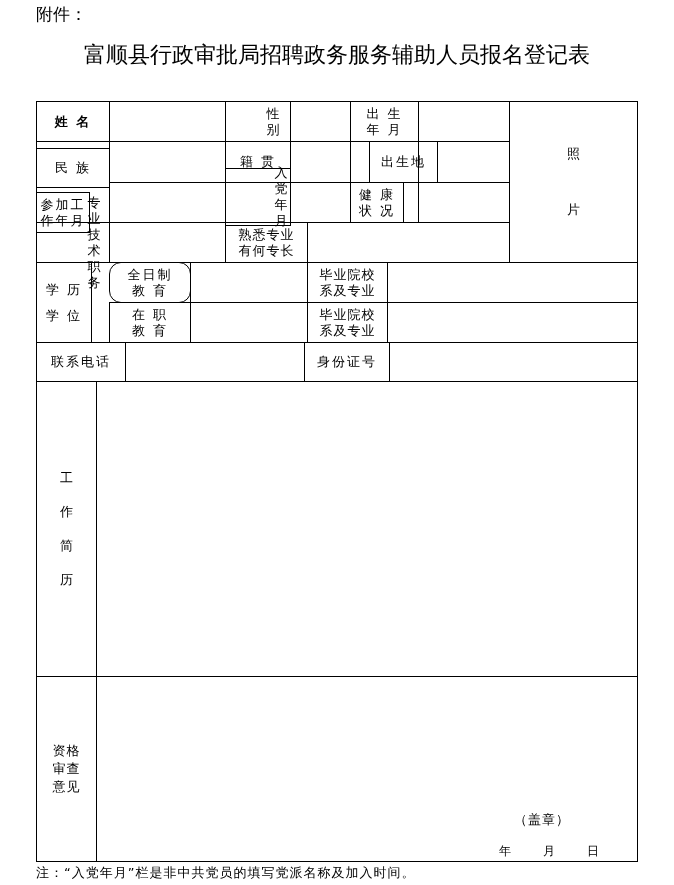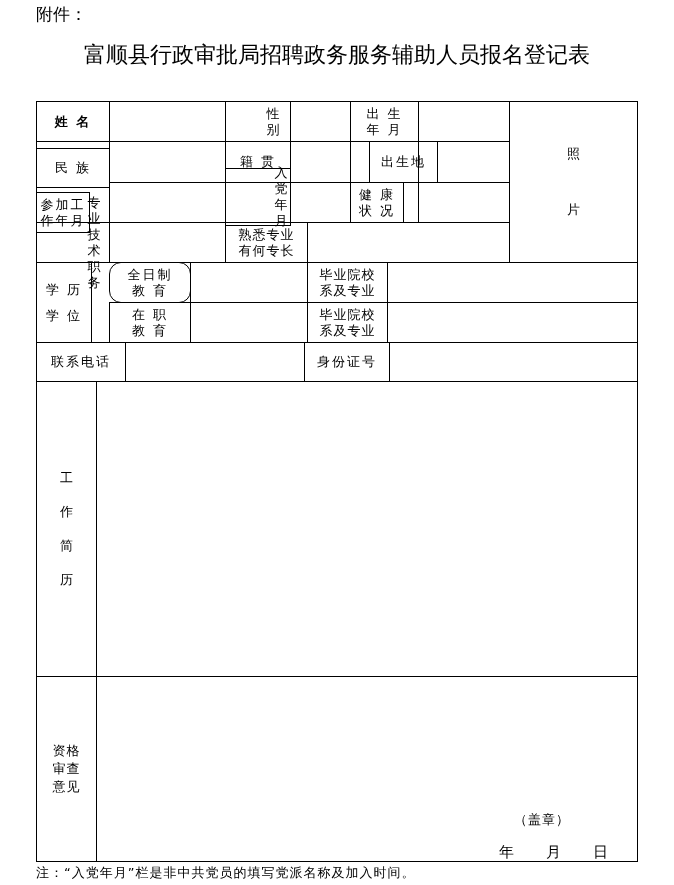--- a/index.html
+++ b/index.html
@@ -10,21 +10,21 @@
   .cell { position:absolute; box-sizing:border-box; border:1px solid #000; display:flex;
           align-items:center; justify-content:center; text-align:center; font-size:13px; line-height:16px; }
   .lbl { white-space:pre-line; letter-spacing:2px; }
   .vert { display:flex; flex-direction:column; align-items:center; }
   .vert span { display:block; }
   .gap40 span { margin:9px 0; }
   .photo-col { flex-direction:column; }
   .photo-col span { margin:20px 0; }
   .note { position:absolute; left:36px; top:864px; font-size:13px; letter-spacing:1px; }
   .seal { position:absolute; left:514px; top:803px; font-size:13px; letter-spacing:1px;margin-top:8px; }
-  .date { position:absolute; left:499px; top:843px; font-size:15px; }
+  .date { position:absolute; left:499px; top:843px; font-size:12px; }
   .date span { display:inline-block; margin-right:32px; }
   .outer { position:absolute; left:36px; top:101px; width:602px; height:761px; border:1px solid #000; box-sizing:border-box; pointer-events:none; }
 </style>
 </head>
 <body>
 
 <div class="attach">附件：</div>
 <div class="title">富顺县行政审批局招聘政务服务辅助人员报名登记表</div>
 
 <div class="cell" style="left:36px;top:101px;width:74px;height:41px;font-weight:bold;">

